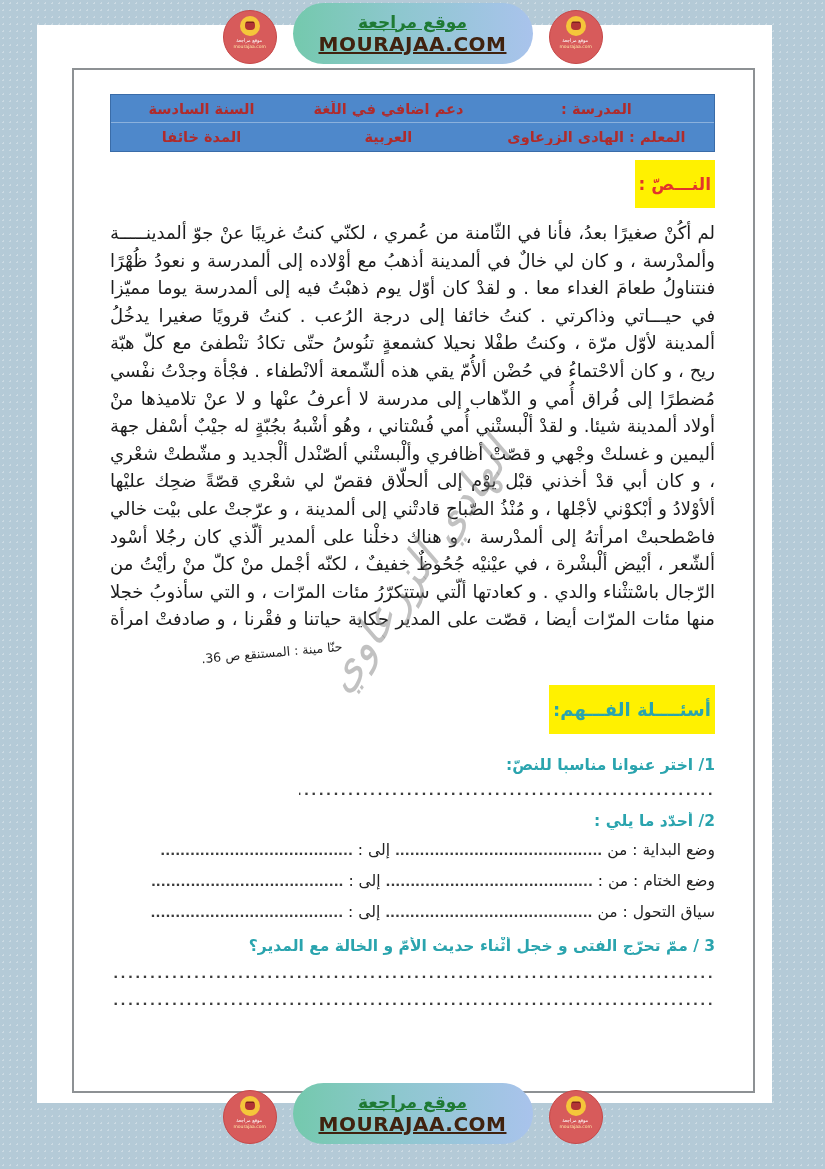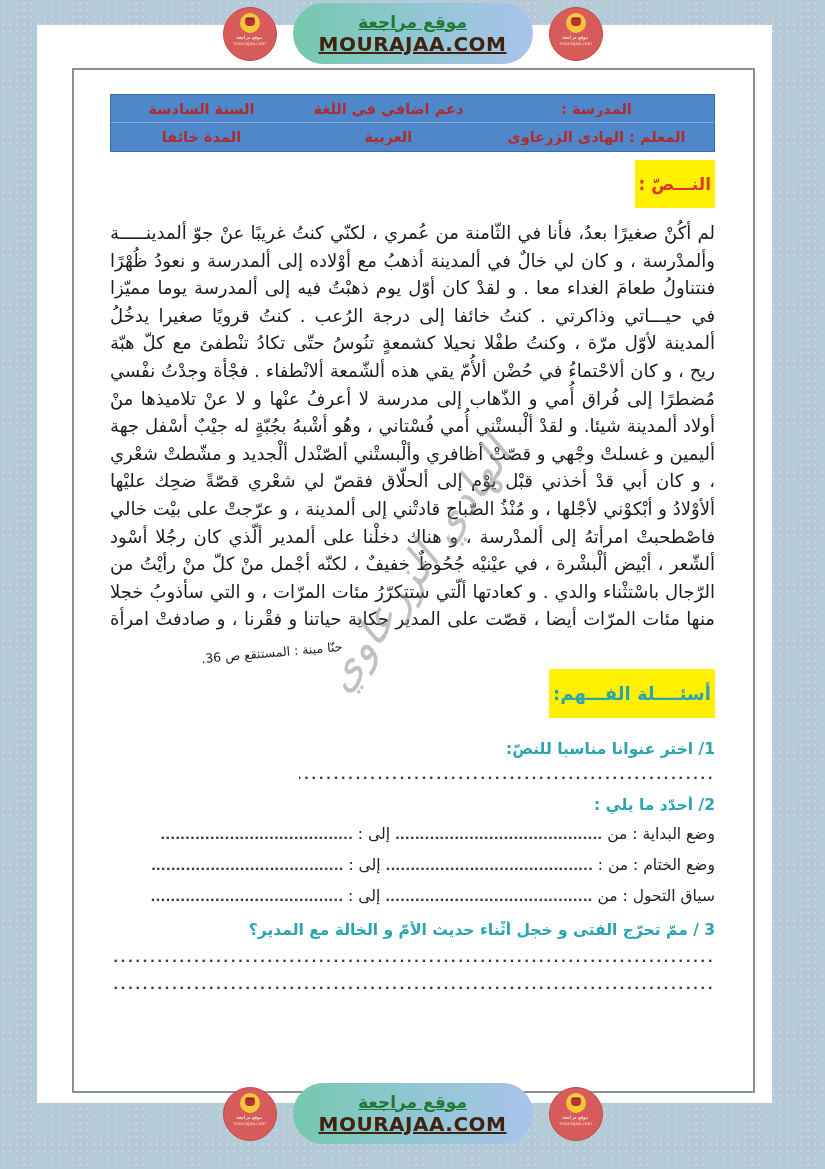--- a/index.html
+++ b/index.html
@@ -7,21 +7,21 @@
   body {
     position:relative;
     font-family:"DejaVu Sans", sans-serif;
     background-color:#b4cad7;
     background-image:radial-gradient(rgba(255,255,255,.30) 1px, transparent 1px);
     background-size:7px 7px;
   }
 
   
   .banner { position:absolute; left:50%; transform:translateX(-50%);
-            display:flex; align-items:center; gap:16px; z-index:30; }
+            display:flex; align-items:flex-end; gap:16px; z-index:30; }
   .banner.top { top:3px; }
   .banner.bottom { top:1083px; }
   .pill { width:240px; height:61px; border-radius:31px;
           background:linear-gradient(90deg,#74c9ad 0%, #8ec7cf 45%, #a9c3ec 100%);
           display:flex; flex-direction:column; justify-content:center; align-items:center; }
   .site-name { font-size:17px; font-weight:bold; color:#1e7a34;
                text-decoration:underline; line-height:20px; }
   .site-domain { font-size:20px; font-weight:bold; color:#40220f; letter-spacing:.5px;
                text-decoration:underline; line-height:24px; }
   .badge { width:54px; height:54px; border-radius:50%; background:#d75b5b;
@@ -54,21 +54,21 @@
   .text-label { color:#e2352b; font-weight:bold; font-size:17px; }
 
   .paragraph { margin-top:11px; height:415px; overflow:hidden;
                font-size:18px; line-height:27.6px; color:#1c1c1c;
                text-align:justify; text-align-last:right; }
 
   .citation-row { margin-top:8px; padding-right:372px; white-space:nowrap; }
   .citation { display:inline-block; font-size:12.5px; color:#222;
               transform:rotate(-5deg); transform-origin:center; }
 
-  .section-title-row { margin-top:8px; }
+  .section-title-row { margin-top:24px; }
   .section-title { color:#2aa4ae; font-weight:bold; font-size:18px; }
 
   .question { color:#2aa4ae; font-weight:bold; font-size:15.5px; white-space:nowrap; overflow:hidden; }
   .q1 { margin-top:22px; }
   .q2 { margin-top:13px; }
   .q3 { margin-top:14px; }
   .q4 { margin-top:12px; }
 
   .dots { font-size:13px; font-weight:bold; color:#3a3a3a; letter-spacing:2.4px;
           white-space:nowrap; overflow:hidden; line-height:16px; }

